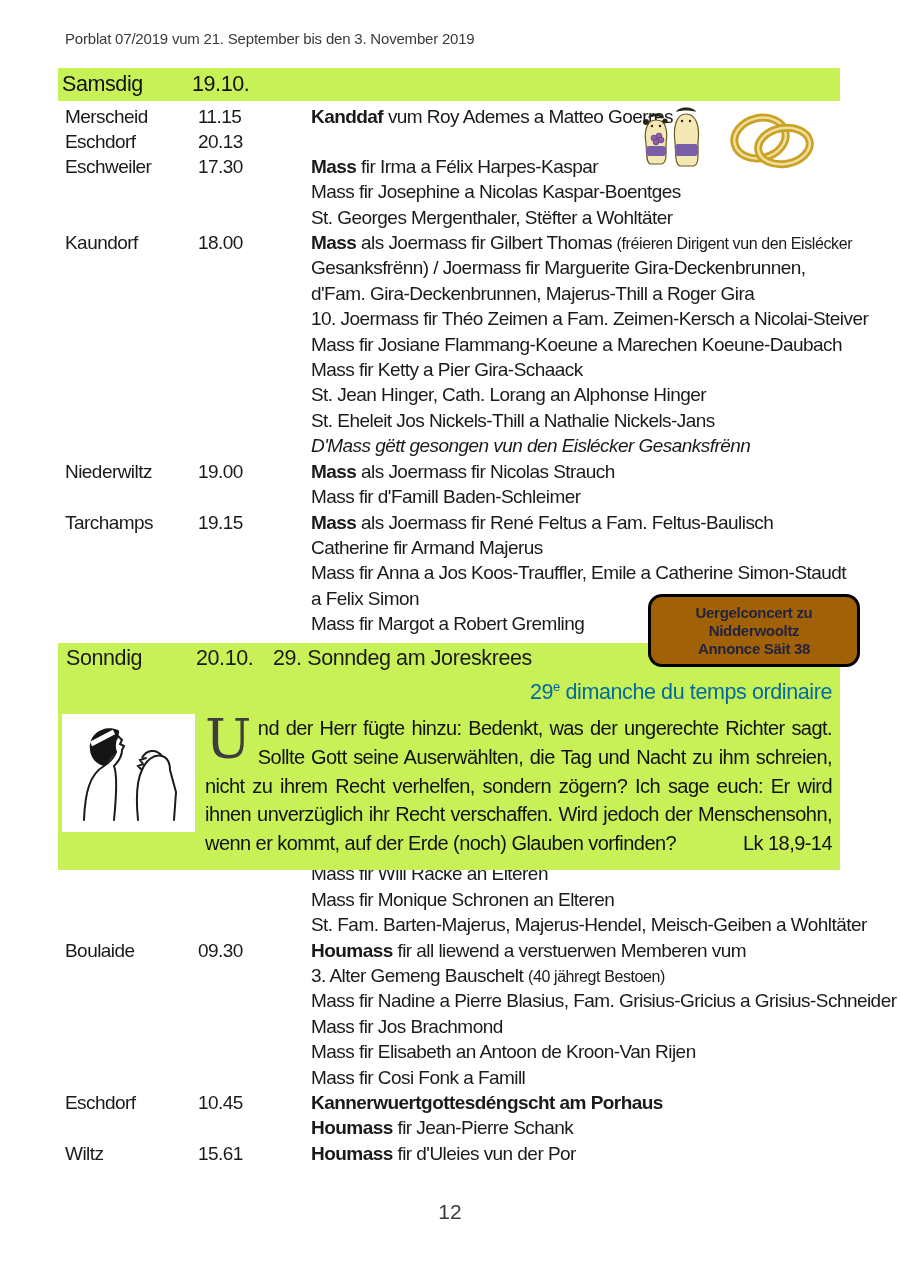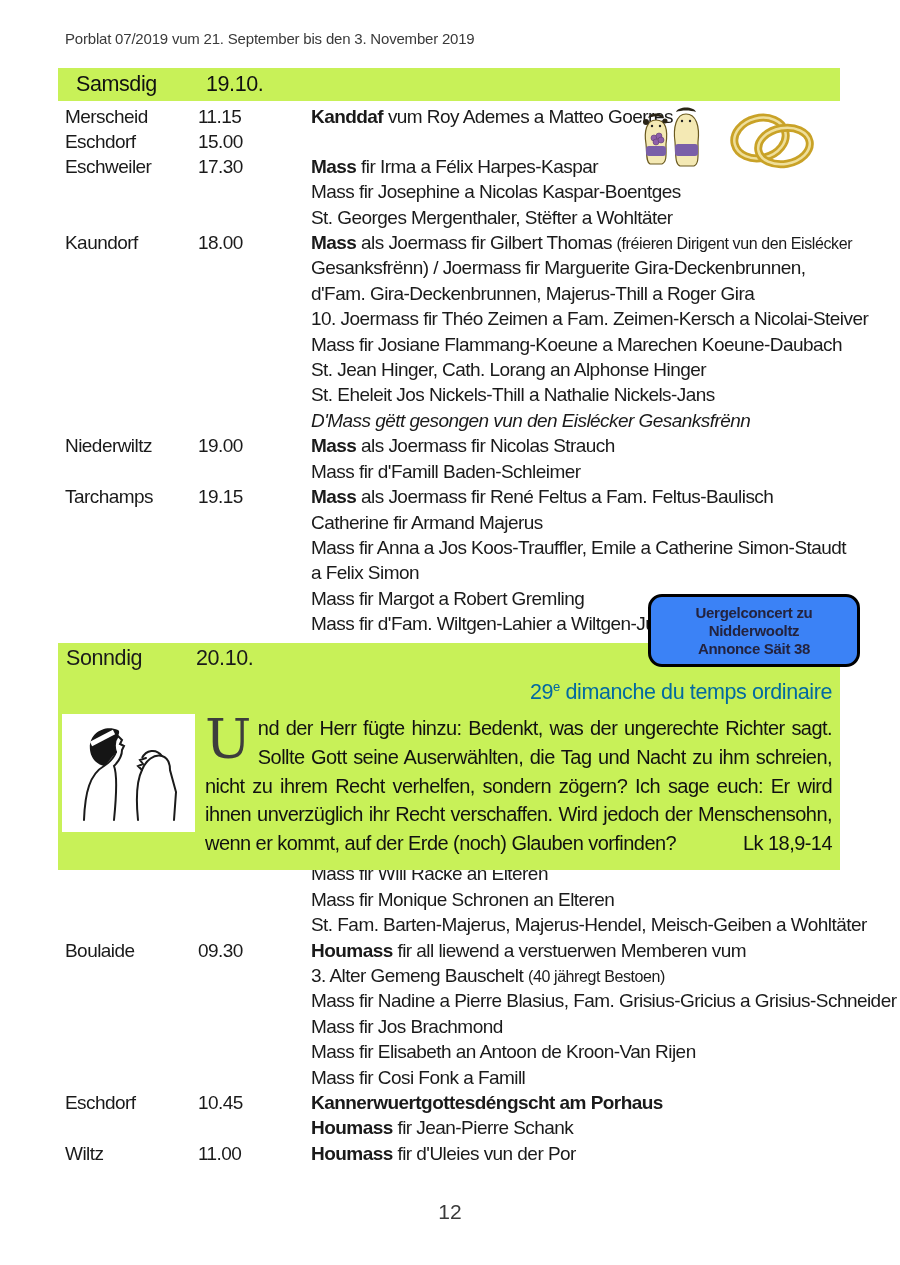--- a/index.html
+++ b/index.html
@@ -2,33 +2,33 @@
 <html><head>
 <meta charset="utf-8">
 <style>
   html,body{margin:0;padding:0;background:#fff;}
   .page{position:relative;width:900px;height:1265px;background:#fff;overflow:hidden;
         font-family:"Liberation Sans","DejaVu Sans",sans-serif;color:#1a1a1a;}
   .doc-header{position:absolute;left:65px;top:30px;font-size:15px;color:#3a3a3a;letter-spacing:-0.2px;}
 
   .bar{position:absolute;left:58px;width:782px;height:33px;background:#C8F158;
        display:flex;align-items:center;font-size:21.5px;letter-spacing:-0.4px;color:#111;}
-  .bar .b-loc{width:130px;padding-left:18px;flex:none;}
+  .bar .b-loc{width:130px;padding-left:4px;flex:none;}
   .bar .b-date{width:77px;flex:none;}
 
   .rows{position:absolute;left:62px;width:810px;}
   .row{display:flex;line-height:24.4px;font-size:19px;letter-spacing:-0.55px;white-space:nowrap;}
   .c-loc{width:133px;flex:none;padding-left:3px;}
   .c-time{width:77px;flex:none;}
   .c-desc{flex:1;margin-left:36px;}
   .c-desc b{font-weight:700;}
   .small{font-size:16px;letter-spacing:-0.4px;}
   .italic{font-style:italic;}
 
-  .note-box{position:absolute;left:648px;top:594px;width:198px;background:#3b82f6;
+  .note-box{position:absolute;left:648px;top:594px;width:198px;background:#a16207;
             border:3px solid #000;border-radius:14px;z-index:3;text-align:center;
             padding:7px 4px 6px 4px;font-size:15px;font-weight:700;color:#23233f;
             letter-spacing:-0.3px;line-height:18px;}
 
   .sunday-block{position:absolute;left:58px;top:643px;width:782px;background:#C8F158;z-index:1;}
   .sun-head{display:flex;align-items:flex-start;height:33px;font-size:21.5px;letter-spacing:-0.4px;padding-top:3px;}
   .sun-head .b-loc{width:130px;padding-left:8px;flex:none;}
   .sun-head .b-date{width:77px;flex:none;}
   .sun-french{text-align:right;padding-right:8px;font-size:21.5px;letter-spacing:-0.4px;height:30px;color:#0369a1;}
   .sun-french sup{font-size:13px;}
@@ -89,21 +89,21 @@
 
   <div class="rows" style="top:105px;">
 
   <div class="row">
       <span class="c-loc">Merscheid</span>
       <span class="c-time">11.15</span>
       <span class="c-desc"><b>Kanddaf</b><span> vum Roy Ademes a Matteo Goerres</span><span class="small"></span><span class="italic"></span></span>
     </div>
       <div class="row">
       <span class="c-loc">Eschdorf</span>
-      <span class="c-time">15.00</span>
+      <span class="c-time">20.13</span>
     </div>
       <div class="row">
       <span class="c-loc">Eschweiler</span>
       <span class="c-time">17.30</span>
       <span class="c-desc"><b>Mass</b><span> fir Irma a Félix Harpes-Kaspar</span><span class="small"></span><span class="italic"></span></span>
     </div>
       <div class="row">
       <span class="c-loc"></span>
       <span class="c-time"></span>
       <span class="c-desc"><b></b><span>Mass fir Josephine a Nicolas Kaspar-Boentges</span><span class="small"></span><span class="italic"></span></span>
@@ -130,20 +130,25 @@
     </div>
       <div class="row">
       <span class="c-loc"></span>
       <span class="c-time"></span>
       <span class="c-desc"><b></b><span>10. Joermass fir Théo Zeimen a Fam. Zeimen-Kersch a Nicolai-Steiver</span><span class="small"></span><span class="italic"></span></span>
     </div>
       <div class="row">
       <span class="c-loc"></span>
       <span class="c-time"></span>
       <span class="c-desc"><b></b><span>Mass fir Josiane Flammang-Koeune a Marechen Koeune-Daubach</span><span class="small"></span><span class="italic"></span></span>
+    </div>
+      <div class="row">
+      <span class="c-loc"></span>
+      <span class="c-time"></span>
+      <span class="c-desc"><b></b><span>Mass fir Ketty a Pier Gira-Schaack</span><span class="small"></span><span class="italic"></span></span>
     </div>
       <div class="row">
       <span class="c-loc"></span>
       <span class="c-time"></span>
       <span class="c-desc"><b></b><span>St. Jean Hinger, Cath. Lorang an Alphonse Hinger</span><span class="small"></span><span class="italic"></span></span>
     </div>
       <div class="row">
       <span class="c-loc"></span>
       <span class="c-time"></span>
       <span class="c-desc"><b></b><span>St. Eheleit Jos Nickels-Thill a Nathalie Nickels-Jans</span><span class="small"></span><span class="italic"></span></span>
@@ -197,20 +202,21 @@
 
   <div class="note-box">
     <div>Uergelconcert zu Nidderwooltz</div>
     <div>Annonce Säit 38</div>
   </div>
 
   <div class="sunday-block">
     <div class="sun-head">
       <span class="b-loc">Sonndig</span>
       <span class="b-date">20.10.</span>
+      <span class="b-title">29. Sonndeg am Joreskrees</span>
     </div>
     <div class="sun-french"><span>29</span><sup>e</sup><span> dimanche du temps ordinaire</span></div>
     <div class="gospel">
       <div class="gospel-img">
         <svg width="118" height="106" viewBox="0 0 118 106">
           <g fill="none" stroke="#1a1a1a" stroke-width="2" stroke-linecap="round">
             <path d="M14,100 C15,72 20,54 34,46 C40,42 44,38 46,32"></path>
             <path d="M46,32 C44,26 45,20 48,16 L52,20 L50,24 L54,26 L52,30 C52,36 48,42 44,46 C48,56 46,80 44,100"></path>
             <path d="M68,100 C66,80 66,62 72,50 C76,40 84,34 92,36 C98,38 100,44 100,50 L106,72 L104,100"></path>
             <path d="M72,50 L68,46 L73,44 L70,40 L76,38"></path>
@@ -288,21 +294,21 @@
       <span class="c-time">10.45</span>
       <span class="c-desc"><b>Kannerwuertgottesdéngscht am Porhaus</b><span></span><span class="small"></span><span class="italic"></span></span>
     </div>
       <div class="row">
       <span class="c-loc"></span>
       <span class="c-time"></span>
       <span class="c-desc"><b>Houmass</b><span> fir Jean-Pierre Schank</span><span class="small"></span><span class="italic"></span></span>
     </div>
       <div class="row">
       <span class="c-loc">Wiltz</span>
-      <span class="c-time">11.00</span>
+      <span class="c-time">15.61</span>
       <span class="c-desc"><b>Houmass</b><span> fir d'Uleies vun der Por</span><span class="small"></span><span class="italic"></span></span>
     </div>
       <div class="row">
       <span class="c-loc"></span>
       <span class="c-time"></span>
     </div>
     </div>
 
   <div class="page-num">12</div>
 </div>

